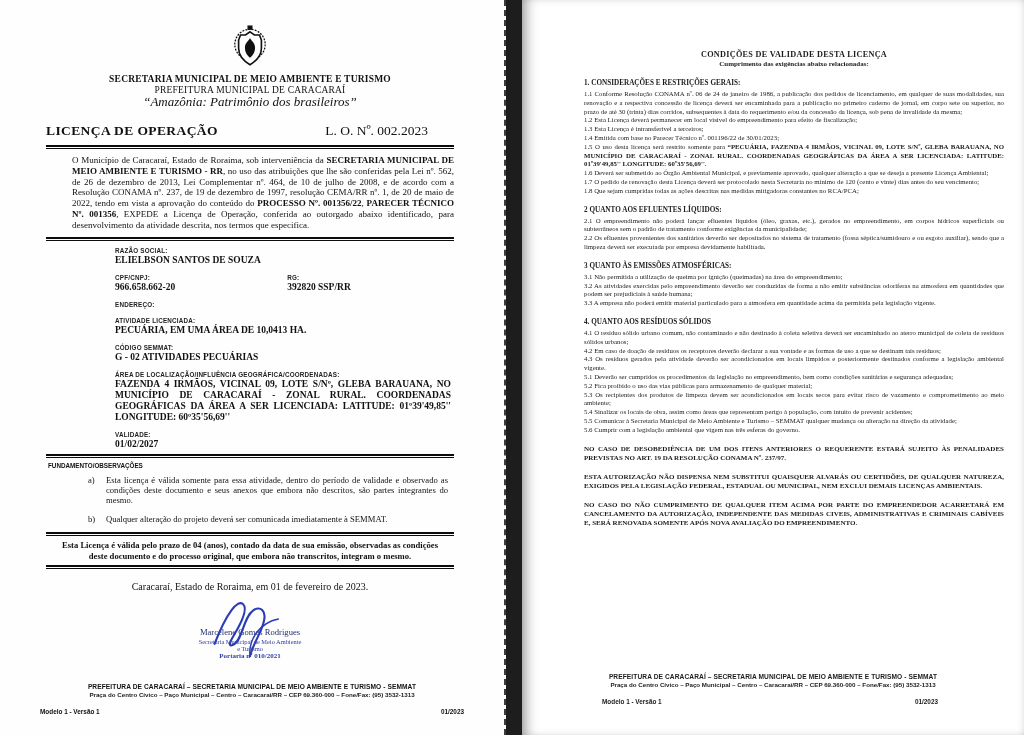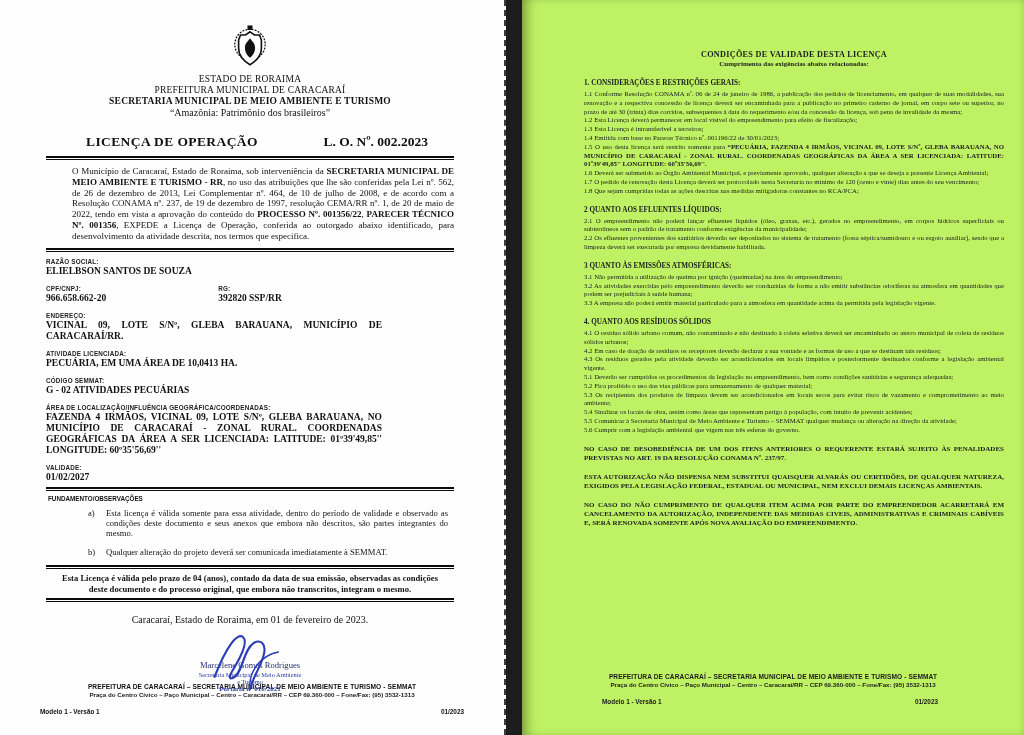--- a/index.html
+++ b/index.html
@@ -3,42 +3,42 @@
 <meta charset="utf-8">
 <style>
   * { margin:0; padding:0; box-sizing:border-box; }
   html,body { width:1024px; height:735px; overflow:hidden; }
   body { background:#1d1d1d; position:relative;
          font-family:"Liberation Serif", serif; color:#111; }
 
   
   .page { position:absolute; top:0; height:735px; background:#fefefe; }
   #left-page  { left:0;  width:506px; border-right:2px dashed #3c3c3c; padding:24px 0 0 0; }
-  #right-page { left:522px; width:502px; background:#bef264;
+  #right-page { left:522px; width:502px; background:#ffffff;
                 padding:50px 20px 0 62px;
                 box-shadow:inset 10px 0 14px -8px rgba(0,0,0,.5), inset -4px 0 8px -6px rgba(0,0,0,.25); }
   .content { padding:0 50px 0 46px; }
 
   
   .rule { border-top:2.4px solid #0c0c0c; border-bottom:1.1px solid #0c0c0c; height:4px; margin:4px 0; }
 
   
   .crest { text-align:center; }
   .hline { text-align:center; font-size:9.5px; line-height:11px; letter-spacing:.2px; }
   .hline.bold { font-weight:bold; }
-  .motto { text-align:center; font-size:10px; line-height:11px; }
+  .motto { text-align:center; font-size:13px; font-style:italic; line-height:11px; }
 
   .title-row { display:flex; justify-content:space-between; margin:16px 0 6px 0; align-items:baseline; }
-  .title-row .doc-title { font-size:13.5px; font-weight:bold; letter-spacing:.4px;margin-left:40px; }
-  .title-row .doc-number { font-size:13.5px; font-weight:bold; padding-right:26px; }
+  .title-row .doc-title { font-size:13.5px; font-weight:bold; letter-spacing:.4px; }
+  .title-row .doc-number { font-size:13.5px; font-weight:normal; padding-right:26px; }
 
   .intro { font-size:9px; line-height:10.8px; text-align:justify; margin:6px 0 6px 26px; }
 
   
-  .fields { margin-top:6px; width:336px; }
+  .fields { margin-left:69px; margin-top:6px; width:336px; }
   .fgroup { margin-bottom:8px; }
   .flabel { font-family:"Liberation Sans", sans-serif; font-size:6.3px; font-weight:bold;
             letter-spacing:.2px; color:#222; line-height:8px; }
   .fvalue { font-size:9.5px; font-weight:bold; line-height:11px; }
   .fvalue.just { text-align:justify; }
   .two-col { display:flex;gap:44px; }
   .two-col .col2 { margin-left:68px; }
 
   
   .fund-label { font-family:"Liberation Sans", sans-serif; font-size:6.3px; font-weight:bold; margin:2px 0 6px 2px; }
@@ -85,23 +85,22 @@
 
     <div class="crest">
       <svg viewBox="0 0 60 72" width="38" height="46" aria-hidden="true">
         <circle cx="30" cy="32" r="24" fill="none" stroke="#111" stroke-width="2" stroke-dasharray="3 2"></circle>
         <rect x="26" y="2" width="8" height="7" fill="#111"></rect>
         <path d="M30,12 L37,17 L45,17 L48,25 L48,38 C48,50 40,58 30,64 C20,58 12,50 12,38 L12,25 L15,17 L23,17 Z" fill="#fff" stroke="#111" stroke-width="2.6"></path>
         <path d="M30,22 C34,28 38,30 38,37 C38,45 34,49 30,53 C26,49 22,45 22,37 C22,30 26,28 30,22 Z" fill="#111"></path>
       </svg>
     </div>
 
-    <div class="hline">ESTADO DE RORAIMA</div>
+    <div class="hline bold">SECRETARIA MUNICIPAL DE MEIO AMBIENTE E TURISMO</div>
     <div class="hline">PREFEITURA MUNICIPAL DE CARACARAÍ</div>
-    <div class="hline bold">SECRETARIA MUNICIPAL DE MEIO AMBIENTE E TURISMO</div>
     <div class="motto">“Amazônia: Patrimônio dos brasileiros”</div>
 
     <div class="title-row">
       <span class="doc-title">LICENÇA DE OPERAÇÃO</span>
       <span class="doc-number">L. O. Nº. 002.2023</span>
     </div>
 
     <div class="rule"></div>
 
     <p class="intro"><span>O Município de Caracaraí, Estado de Roraima, sob interveniência da </span><b>SECRETARIA MUNICIPAL DE MEIO AMBIENTE E TURISMO - RR</b><span>, no uso das atribuições que lhe são conferidas pela Lei nº. 562, de 26 de dezembro de 2013, Lei Complementar nº. 464, de 10 de julho de 2008, e de acordo com a Resolução CONAMA nº. 237, de 19 de dezembro de 1997, resolução CEMA/RR nº. 1, de 20 de maio de 2022, tendo em vista a aprovação do conteúdo do </span><b>PROCESSO Nº. 001356/22</b><span>, </span><b>PARECER TÉCNICO Nº. 001356</b><span>, EXPEDE a Licença de Operação, conferida ao outorgado abaixo identificado, para desenvolvimento da atividade descrita, nos termos que especifica.</span></p>
@@ -118,21 +117,20 @@
           <div class="flabel">CPF/CNPJ:</div>
           <div class="fvalue">966.658.662-20</div>
         </div>
         <div class="col2">
           <div class="flabel">RG:</div>
           <div class="fvalue">392820 SSP/RR</div>
         </div>
       </div>
       <div class="fgroup">
         <div class="flabel">ENDEREÇO:</div>
-        <div class="fvalue just">VICINAL 09, LOTE S/Nº, GLEBA BARAUANA, MUNICÍPIO DE CARACARAÍ/RR.</div>
       </div>
       <div class="fgroup">
         <div class="flabel">ATIVIDADE LICENCIADA:</div>
         <div class="fvalue">PECUÁRIA, EM UMA ÁREA DE 10,0413 HA.</div>
       </div>
       <div class="fgroup">
         <div class="flabel">CÓDIGO SEMMAT:</div>
         <div class="fvalue">G - 02  ATIVIDADES PECUÁRIAS</div>
       </div>
       <div class="fgroup">

